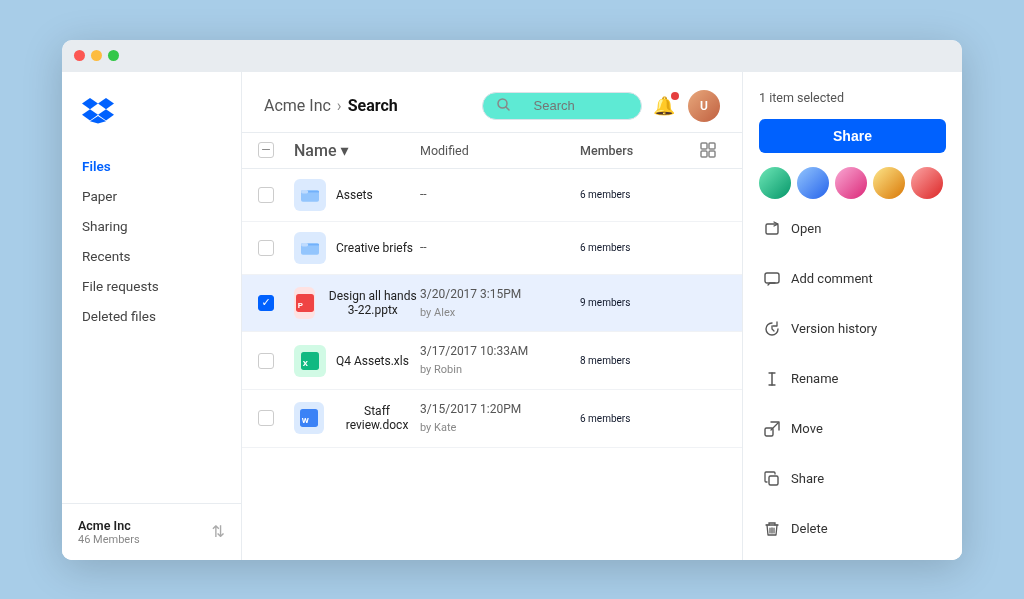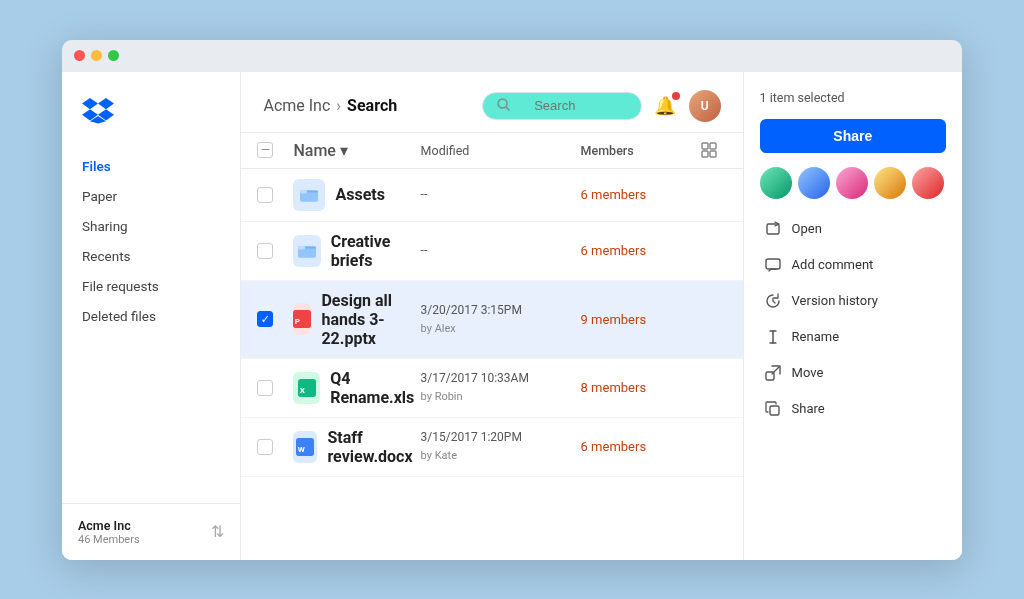--- a/index.html
+++ b/index.html
@@ -226,27 +226,28 @@
       align-items: center;
       justify-content: center;
       font-size: 14px;
       font-weight: 700;
     }
     .icon-folder { background: #dbeafe; color: #3b82f6; }
     .icon-pptx { background: #fee2e2; color: #ef4444; }
     .icon-xls { background: #d1fae5; color: #10b981; }
     .icon-docx { background: #dbeafe; color: #3b82f6; }
     .file-name-text {
-      font-size: 16px;
+      font-size: 12px;
       color: #222;
-      font-weight: 700;
+      font-weight: 400;
+      text-align: center;
     }
     .modified-cell { font-size: 12px; color: #555; line-height: 1.6; }
     .modified-by { font-size: 11px; color: #888; }
-    .members-cell { font-size: 13px; color: #c2410c; }
+    .members-cell { font-size: 10px; color: #0f172a; }
     .check-box {
       width: 16px; height: 16px;
       border: 1.5px solid #ccc;
       border-radius: 3px;
       background: white;
       cursor: pointer;
     }
     .check-box.checked {
       background: #0061fe;
       border-color: #0061fe;
@@ -304,21 +305,21 @@
       cursor: pointer;
     }
     .av1 { background: linear-gradient(135deg, #6ee7b7, #059669); }
     .av2 { background: linear-gradient(135deg, #93c5fd, #2563eb); }
     .av3 { background: linear-gradient(135deg, #f9a8d4, #db2777); }
     .av4 { background: linear-gradient(135deg, #fde68a, #d97706); }
     .av5 { background: linear-gradient(135deg, #fca5a5, #dc2626); }
     .context-menu {
       display: flex;
       flex-direction: column;
-      gap: 4px;
+      gap: 18px;
     }
     .context-item {
       display: flex;
       align-items: center;
       gap: 10px;
       padding: 7px 4px;
       cursor: pointer;
       border-radius: 4px;
       font-size: 13px;
       color: #333;
@@ -484,21 +485,21 @@
           <div class="col-check">
               <div class="check-box"></div>
             </div>
           <div class="file-name-cell">
             <div class="file-icon icon-xls">
               <svg width="18" height="18" viewBox="0 0 20 20">
                   <rect width="20" height="20" rx="3" fill="#10b981"></rect>
                   <text x="2" y="15" font-size="9" fill="white" font-weight="bold">X</text>
                 </svg>
             </div>
-            <span class="file-name-text">Q4 Rename.xls</span>
+            <span class="file-name-text">Q4 Assets.xls</span>
           </div>
           <div class="modified-cell">
             <div>3/17/2017 10:33AM</div>
             <div class="modified-by">by Robin</div>
           </div>
           <div class="members-cell">8 members</div>
           <div></div>
         </div>
 
         <div class="table-row">
@@ -585,16 +586,29 @@
         </div>
         <div class="context-item">
           <span class="ctx-icon">
             <svg width="16" height="16" viewBox="0 0 16 16" fill="none">
                 <rect x="5" y="5" width="9" height="9" rx="1.5" stroke="#555" stroke-width="1.4"></rect>
                 <path d="M3 11H2a1 1 0 0 1-1-1V2a1 1 0 0 1 1-1h8a1 1 0 0 1 1 1v1" stroke="#555" stroke-width="1.3" stroke-linecap="round"></path>
               </svg>
           </span>
           <span class="ctx-label">Share</span>
         </div>
+        <div class="context-item">
+          <span class="ctx-icon">
+            <svg width="16" height="16" viewBox="0 0 16 16" fill="none">
+                <path d="M2 4h12" stroke="#555" stroke-width="1.4" stroke-linecap="round"></path>
+                <path d="M5 4V2h6v2" stroke="#555" stroke-width="1.3" stroke-linecap="round"></path>
+                <path d="M3 4l1 10h8l1-10" stroke="#555" stroke-width="1.3" stroke-linecap="round" stroke-linejoin="round"></path>
+                <line x1="8" y1="7" x2="8" y2="12" stroke="#555" stroke-width="1.3" stroke-linecap="round"></line>
+                <line x1="6" y1="7" x2="6" y2="12" stroke="#555" stroke-width="1.2" stroke-linecap="round"></line>
+                <line x1="10" y1="7" x2="10" y2="12" stroke="#555" stroke-width="1.2" stroke-linecap="round"></line>
+              </svg>
+          </span>
+          <span class="ctx-label">Delete</span>
+        </div>
       </div>
     </div>
   </div>
 </div>
 
 </body></html>

